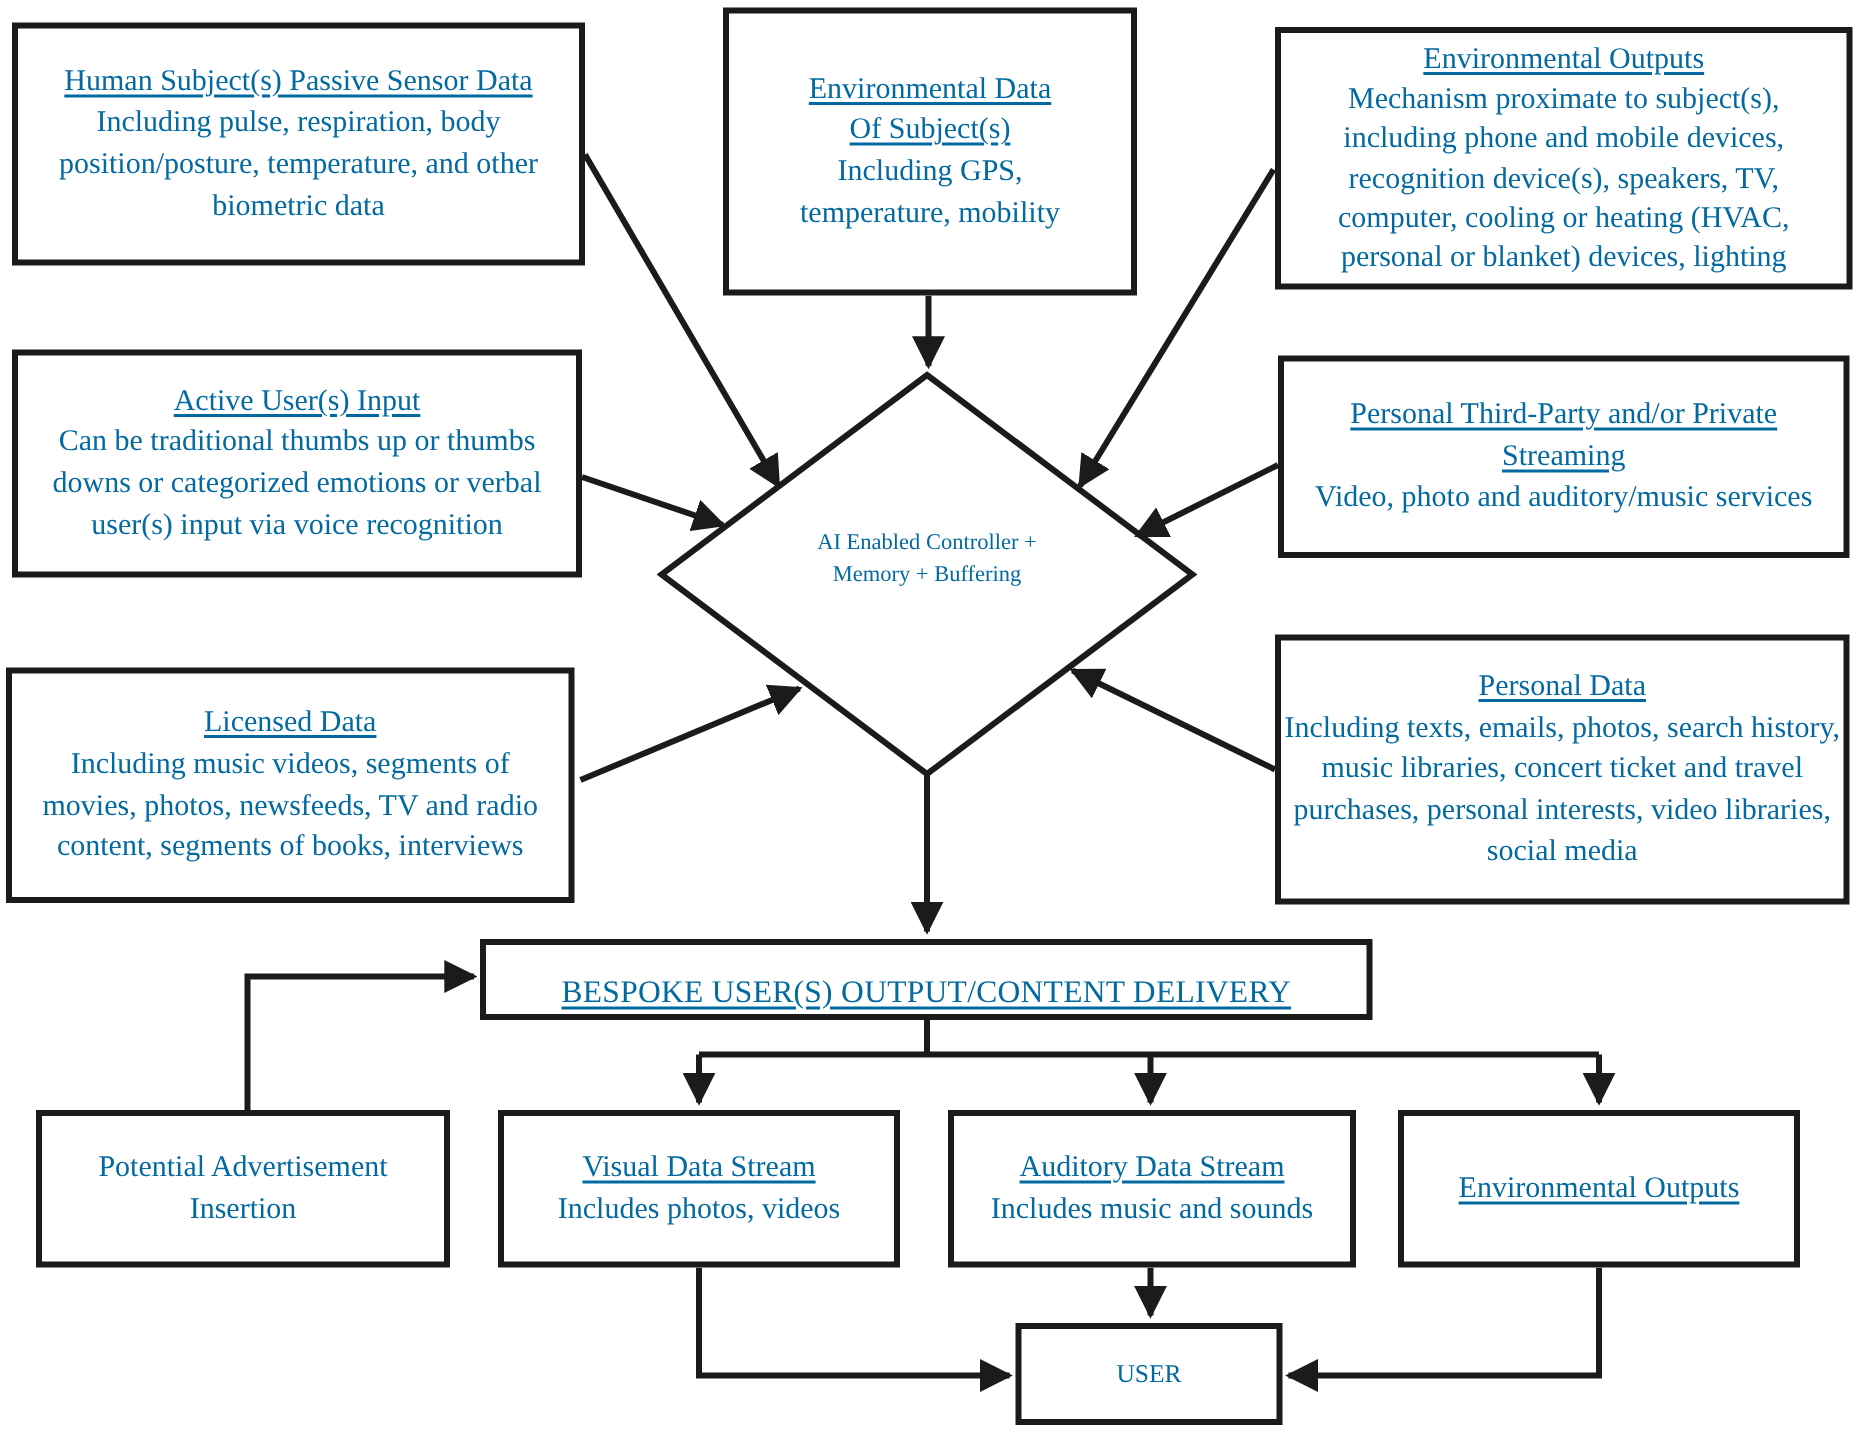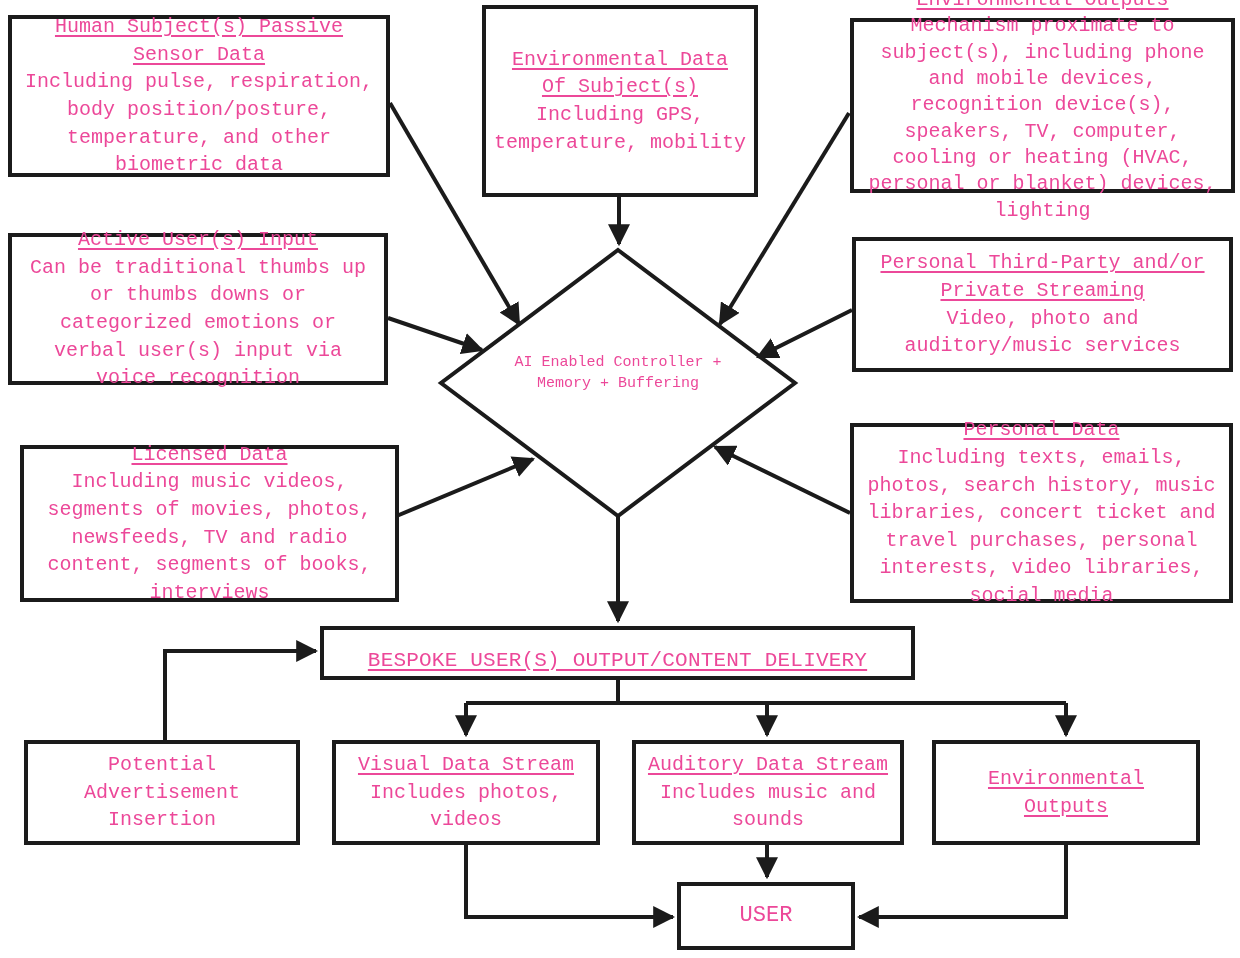--- a/index.html
+++ b/index.html
@@ -1,35 +1,35 @@
 <!DOCTYPE html>
 <html><head>
 <meta charset="utf-8">
 <style>
   html,body{margin:0;padding:0;background:#ffffff;}
   .canvas{
     position:relative;width:1240px;height:958px;background:#ffffff;
-    font-family:Liberation Mono, monospace;color:#ec4899;overflow:hidden;
+    font-family:Liberation Serif, serif;color:#0369a1;overflow:hidden;
   }
   .edges{position:absolute;left:0;top:0;width:1240px;height:958px;}
   .node{
     position:absolute;box-sizing:border-box;background:#ffffff;
     border:4px solid #1b1b1b;
     display:flex;flex-direction:column;justify-content:center;align-items:center;
     text-align:center;padding:2px 6px;
     font-size:20px;line-height:1.38;
   }
   .nt{text-decoration:underline;text-underline-offset:3px;white-space:pre-line;}
   .nb{white-space:pre-line;}
   .dlabel{
     position:absolute;left:488px;top:352px;width:260px;
     text-align:center;font-size:15px;line-height:1.4;white-space:pre-line;
   }
   .bespoke .nt{font-size:21px;letter-spacing:0.2px;margin-top:16px;}
-  .user-label{font-size:22px;}
+  .user-label{font-size:17px;}
 </style>
 </head>
 <body>
 
 <div class="canvas">
 
   <svg class="edges" viewBox="0 0 1240 958">
     <defs>
       <marker id="ah" viewBox="0 0 10 10" refX="9" refY="5" markerWidth="5.5" markerHeight="5.5" orient="auto-start-reverse">
         <path d="M0,0 L10,5 L0,10 z" fill="#1b1b1b"></path>
@@ -79,21 +79,21 @@
   <div class="node" style="left:852px;top:237px;width:381px;height:135px">
     <div class="nt">Personal Third-Party and/or Private Streaming</div>
     <div class="nb">Video, photo and auditory/music services</div>
   </div>
 
   <div class="node" style="left:8px;top:233px;width:380px;height:152px;padding:2px 16px">
     <div class="nt">Active User(s) Input</div>
     <div class="nb">Can be traditional thumbs up or thumbs downs or categorized emotions or verbal user(s) input via voice recognition</div>
   </div>
 
-  <div class="node" style="left:20px;top:445px;width:379px;height:157px">
+  <div class="node" style="left:4px;top:445px;width:379px;height:157px">
     <div class="nt">Licensed Data</div>
     <div class="nb">Including music videos, segments of movies, photos, newsfeeds, TV and radio content, segments of books, interviews</div>
   </div>
 
   <div class="node" style="left:850px;top:423px;width:383px;height:180px;padding:4px 2px">
     <div class="nt">Personal Data</div>
     <div class="nb">Including texts, emails, photos, search history, music libraries, concert ticket and travel purchases, personal interests, video libraries, social media</div>
   </div>
 
   <div class="dlabel">AI Enabled Controller +

